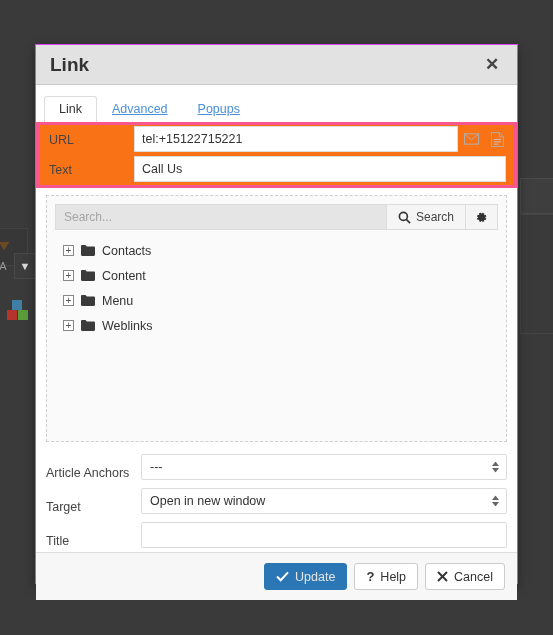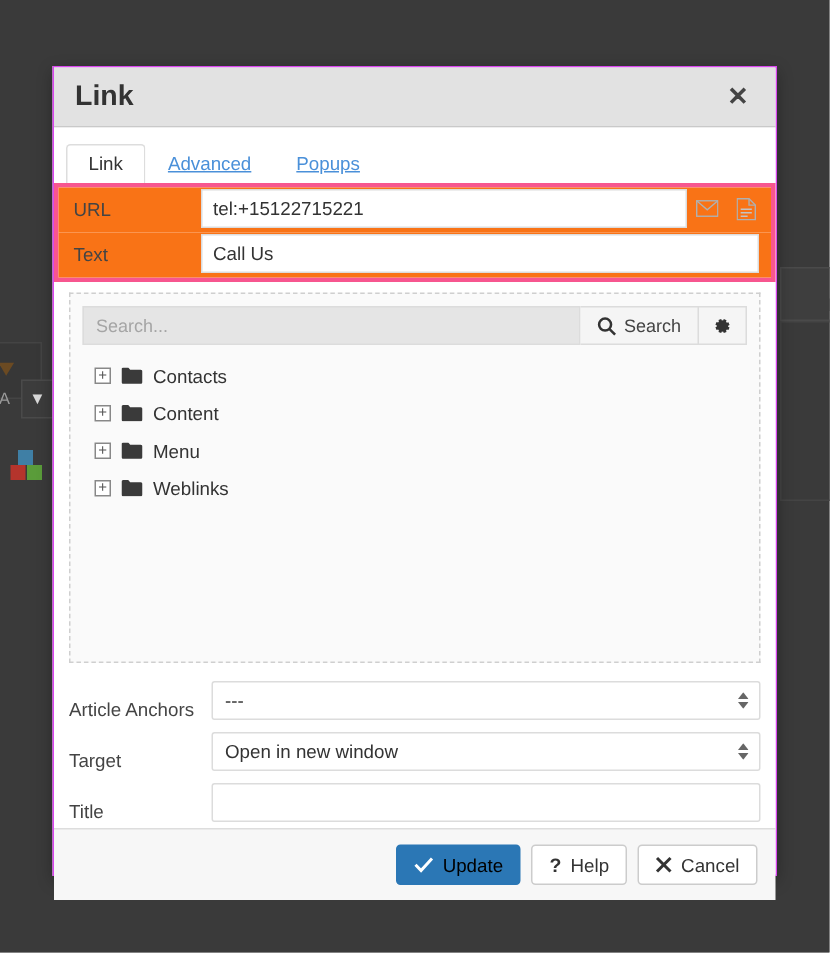--- a/index.html
+++ b/index.html
@@ -138,21 +138,21 @@
   .modal-footer {
     border-top:1px solid #ddd; background:#f7f7f7; height:48px;
     display:flex; align-items:center; justify-content:flex-end;
     gap:7px; padding:0 12px; flex:0 0 auto;
   }
   .btn {
     display:flex; align-items:center; gap:6px; height:27px; padding:0 11px;
     font-size:12.5px; border-radius:3px; cursor:pointer; border:1px solid #ccc;
     background:#fff; color:#333; font-family:"Liberation Sans", sans-serif;
   }
-  .btn-primary { background:#2b77b5; border-color:#2b77b5; color:#000000;justify-content:center; }
+  .btn-primary { background:#2b77b5; border-color:#2b77b5; color:#e5e5e5;justify-content:center; }
   .ico { display:inline-flex; align-items:center; }
 </style>
 </head>
 <body>
 
 <div id="backdrop">
   <div class="bg-panel" style="left:-6px; top:228px; width:34px; height:38px;">
     <div style="position:absolute; left:6px; top:10px; width:0; height:0;
                 border-left:9px solid #6b4a22; border-top:5px solid transparent;
                 border-bottom:5px solid transparent; transform:rotate(-30deg);"></div>

